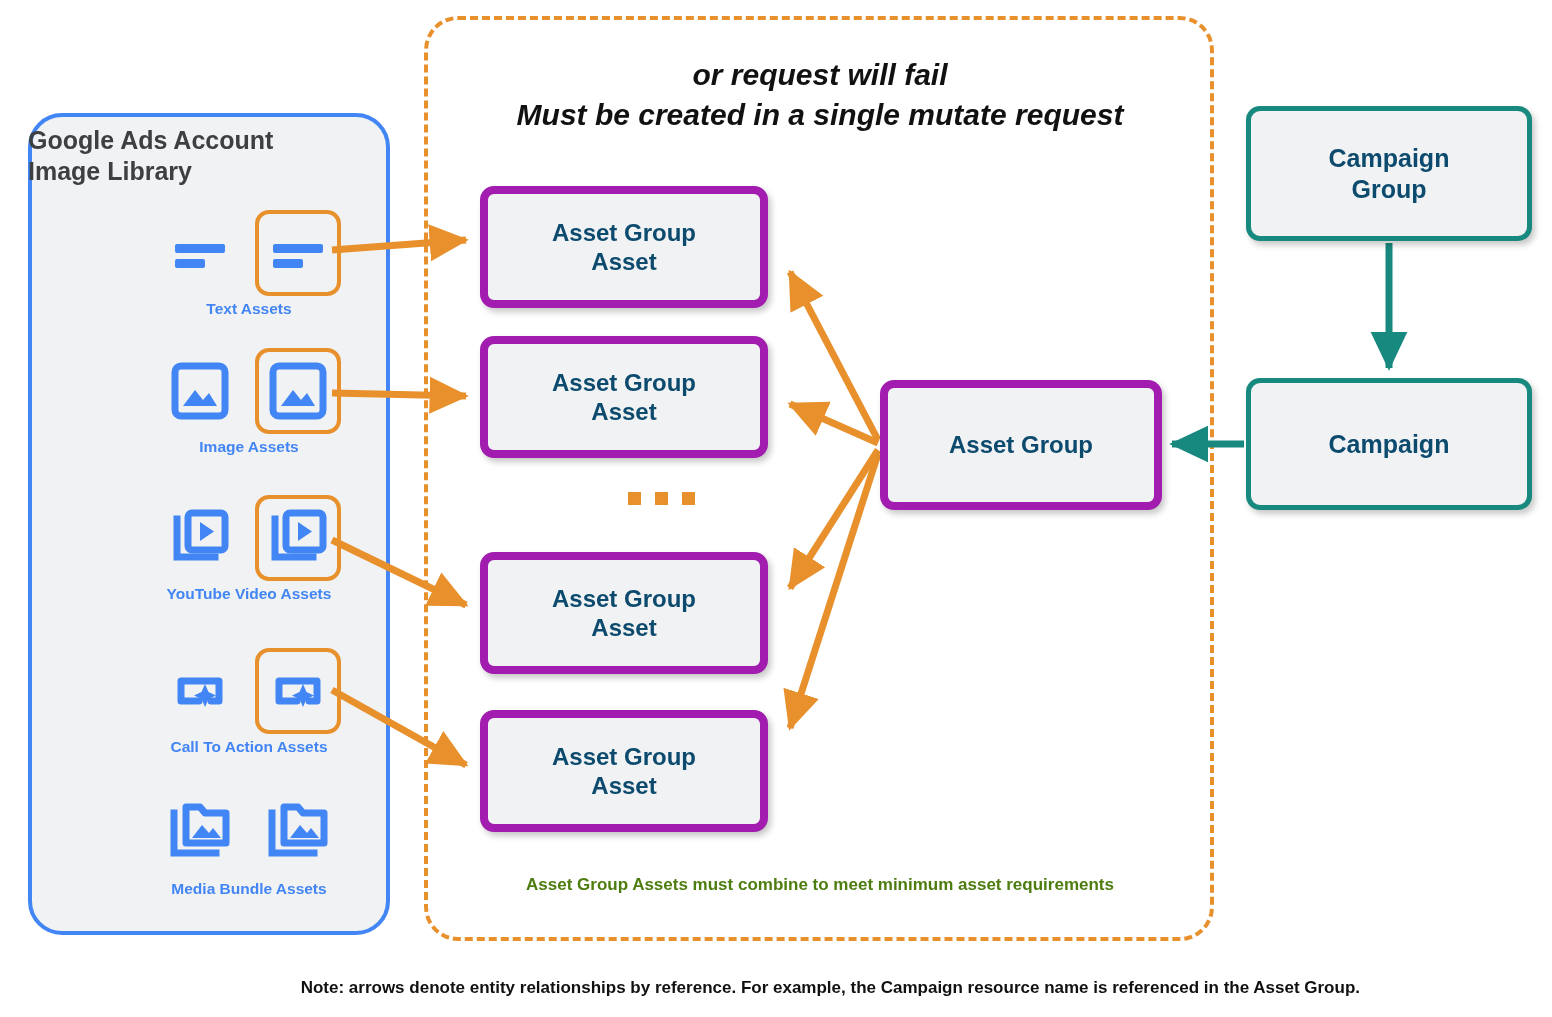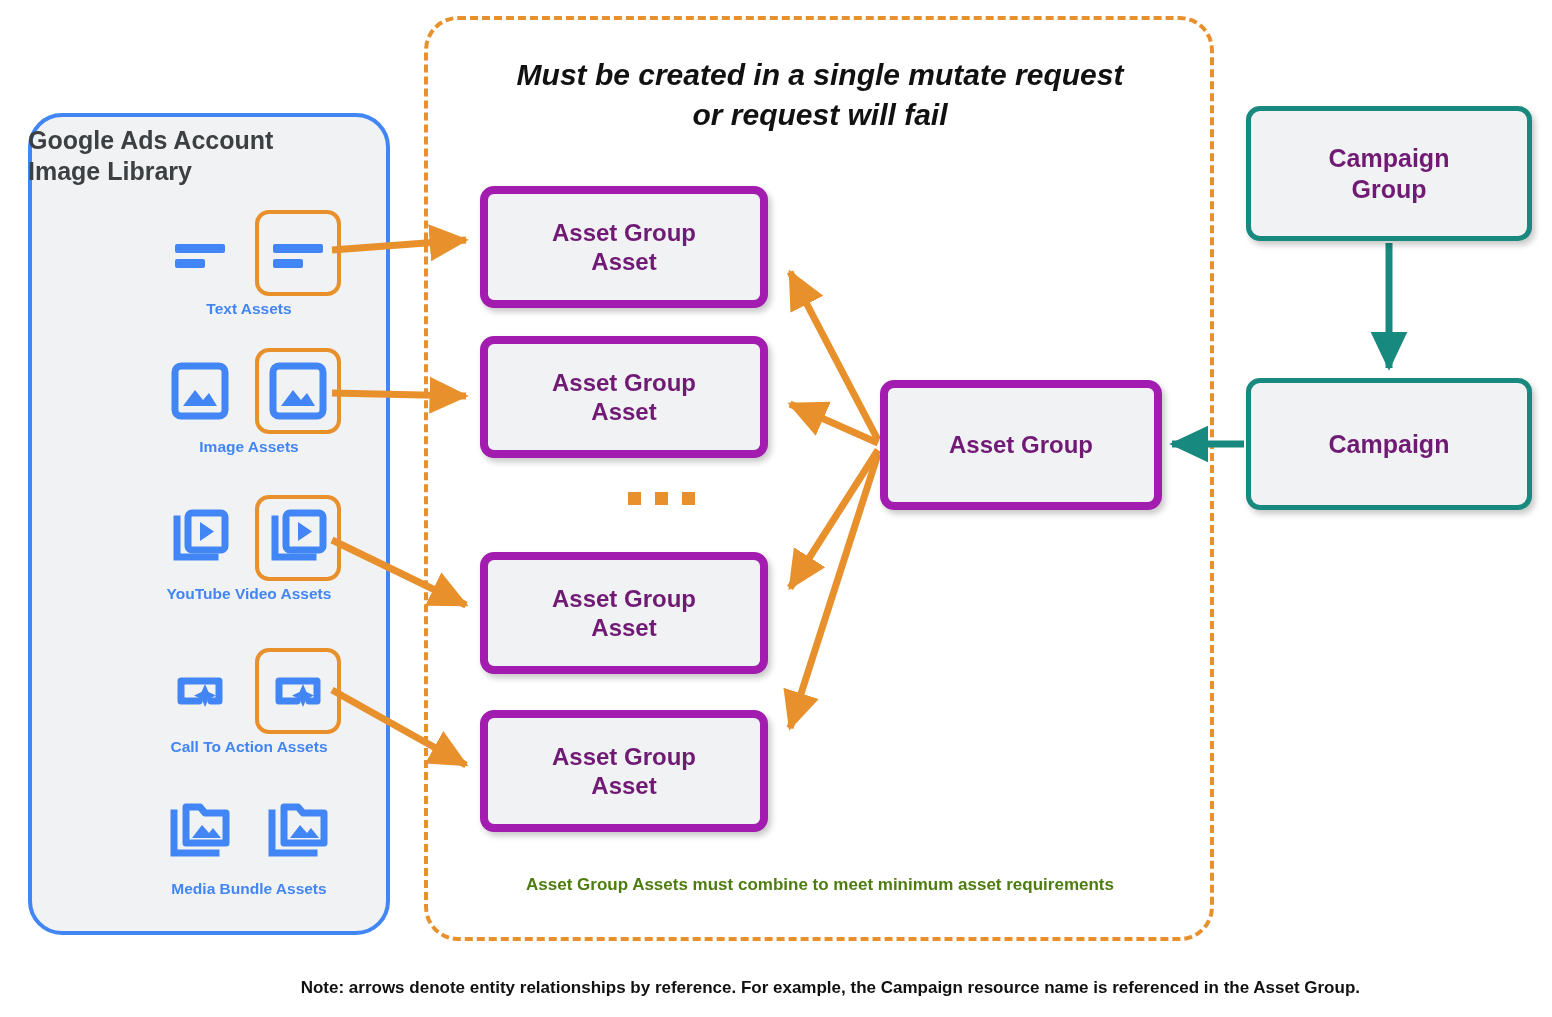--- a/index.html
+++ b/index.html
@@ -41,21 +41,21 @@
   }
   .mutate-footer{
     position:absolute;left:440px;top:875px;width:760px;text-align:center;
     color:#4d7c0f;font-size:17px;font-weight:bold;z-index:6;
   }
 
   
   .node{
     position:absolute;background:#F1F2F3;border-radius:14px;box-sizing:border-box;
     display:flex;align-items:center;justify-content:center;text-align:center;
-    color:#701a75;font-weight:bold;line-height:1.22;
+    color:#0c4a6e;font-weight:bold;line-height:1.22;
     box-shadow:3px 4px 6px rgba(0,0,0,0.22);z-index:6;
   }
   .node.orange{border:8px solid #a21caf;}
   .node.teal{border:5px solid #18897E;}
 
   .aga{left:480px;width:288px;height:122px;font-size:24px;}
   .aga.a1{top:186px;}
   .aga.a2{top:336px;}
   .aga.a3{top:552px;}
   .aga.a4{top:710px;}
@@ -177,22 +177,22 @@
           <path d="M20 8 L34 8 L39 14 L60 14 L60 44 L20 44 Z" fill="none" stroke="#4285F4" stroke-width="7" stroke-linejoin="round"></path>
           <path d="M26 39 L36 26 L43 34 L47 29 L55 39 Z" fill="#4285F4"></path>
         </svg>
       </div>
     </div>
     <div class="asset-label">Media Bundle  Assets</div>
   </div>
 
   <div class="mutate-box"></div>
   <div class="mutate-title">
+    <div>or request will fail</div>
     <div>Must be created in a single mutate request</div>
-    <div>or request will fail</div>
   </div>
 
   <svg class="edges" viewBox="0 0 1552 1017">
     <defs>
       <marker id="arrowOrange" markerWidth="6" markerHeight="6" refX="5.2" refY="3" orient="auto" markerUnits="strokeWidth">
         <path d="M0,0.35 L5.6,3 L0,5.65 Z" fill="#E8902C"></path>
       </marker>
       <marker id="arrowTeal" markerWidth="6" markerHeight="6" refX="5.2" refY="3" orient="auto" markerUnits="strokeWidth">
         <path d="M0,0.35 L5.6,3 L0,5.65 Z" fill="#18897E"></path>
       </marker>

